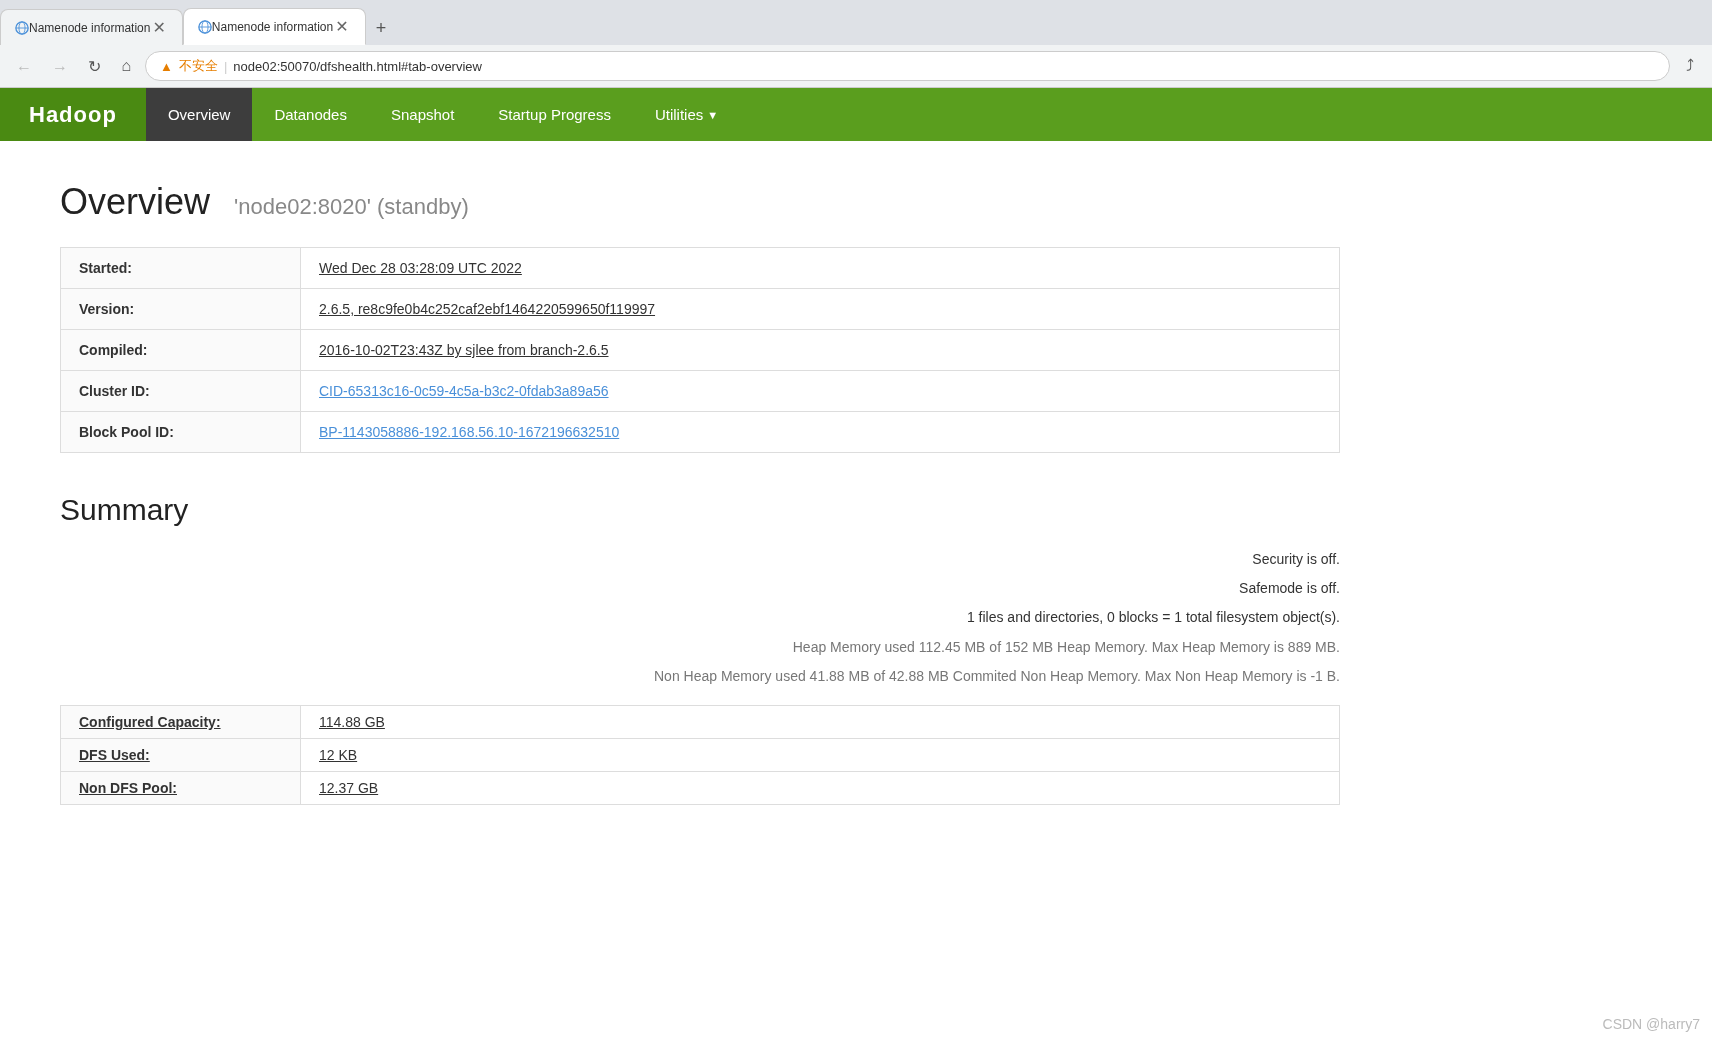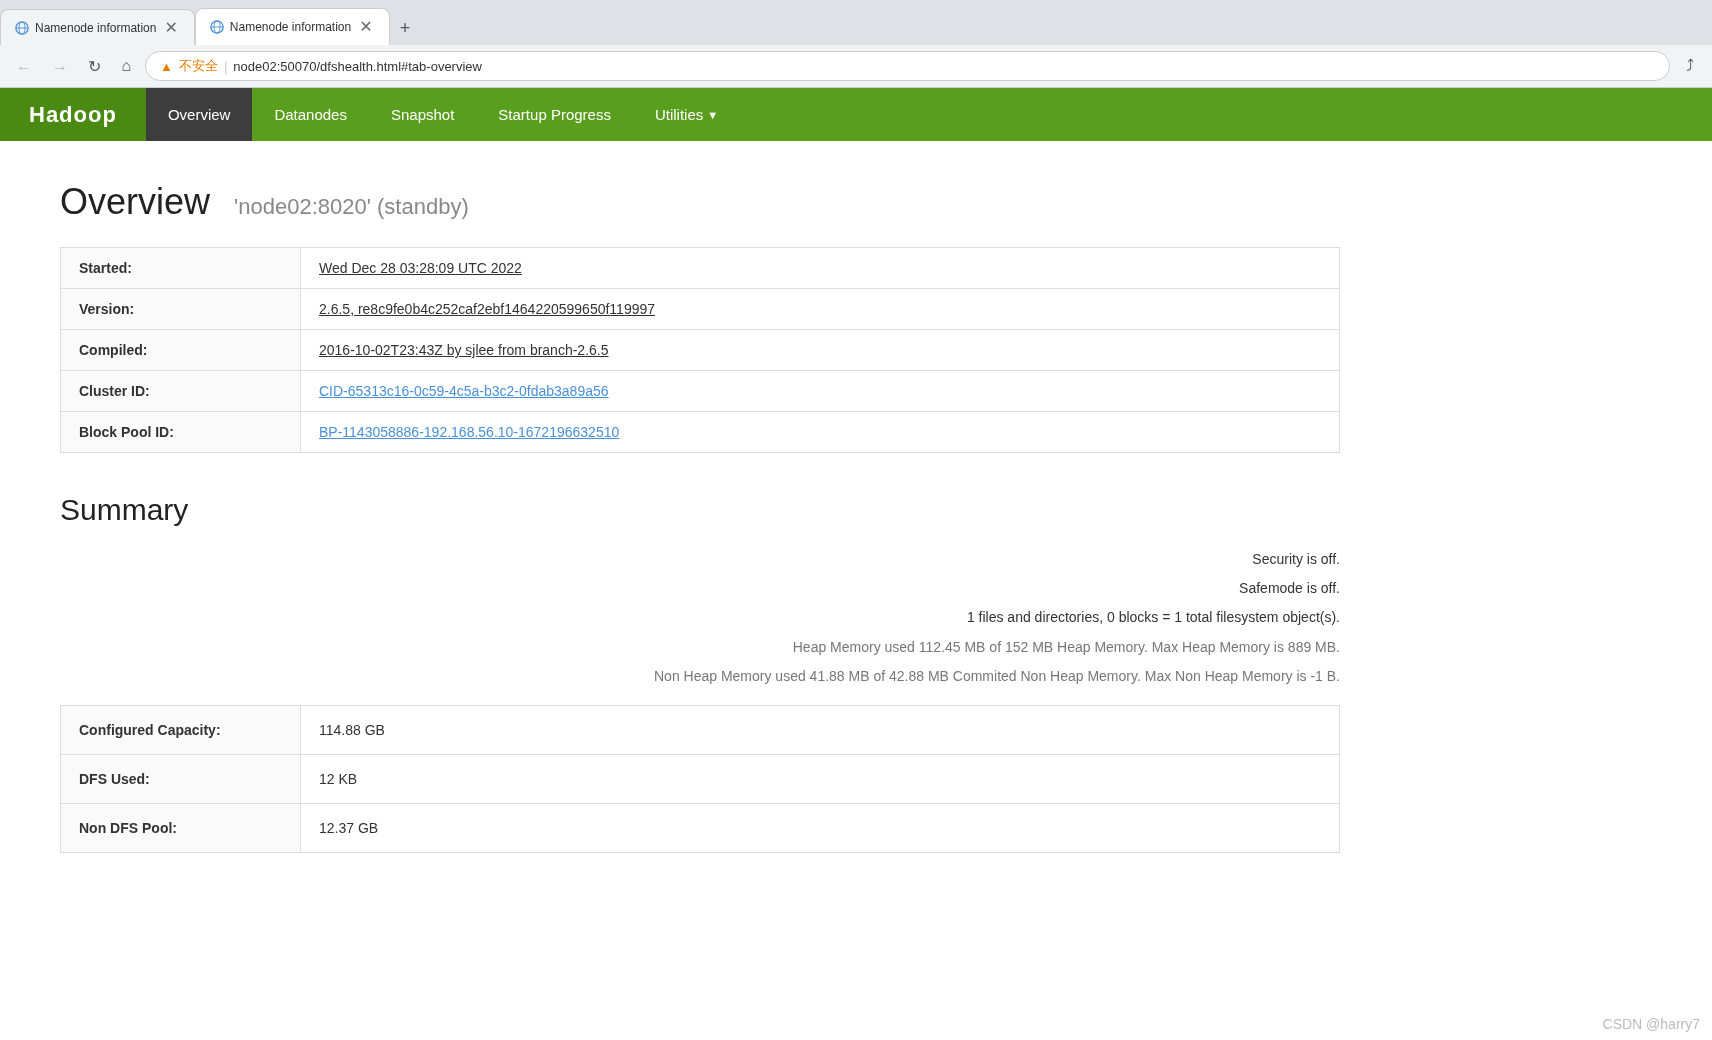--- a/index.html
+++ b/index.html
@@ -2,21 +2,21 @@
 <html><head>
   <meta charset="utf-8">
   <style>
     * { margin: 0; padding: 0; box-sizing: border-box; }
     body { font-family: Arial, sans-serif; font-size: 14px; background: #fff; color: #333; }
 
     
     .browser-chrome { background: #f1f3f4; border-bottom: 1px solid #ccc; }
     .tab-bar { display: flex; align-items: flex-end; padding: 8px 0 0 0; background: #dee1e6; }
     .tab {
-      display: flex; align-items: center; gap: 6px;
+      display: flex; align-items: center; gap: 0;
       padding: 8px 14px; background: #f1f3f4; border: 1px solid #ccc;
       border-bottom: none; border-radius: 8px 8px 0 0; font-size: 12px;
       cursor: pointer; max-width: 220px; min-width: 160px;
     }
     .tab.active { background: #fff; border-bottom: 1px solid #fff; }
     .tab .tab-title { flex: 1; overflow: hidden; text-overflow: ellipsis; white-space: nowrap; }
     .tab .tab-close { color: #666; font-size: 16px; cursor: pointer; padding: 0 2px; }
     .new-tab-btn { padding: 6px 10px; cursor: pointer; font-size: 18px; color: #555; }
 
     .address-bar-row { display: flex; align-items: center; padding: 6px 10px; gap: 8px; background: #f1f3f4; }
@@ -67,21 +67,21 @@
 
     .section-heading { font-size: 30px; font-weight: 300; color: #222; margin-bottom: 20px; }
 
     .summary-text { line-height: 1.8; margin-bottom: 16px; }
     .summary-text p { margin-bottom: 4px; text-align: right; }
     .summary-text .muted { color: #777; }
 
     .summary-table { width: 100%; border-collapse: collapse; border: 1px solid #ddd; margin-top: 10px; }
     .summary-table tr { border-bottom: 1px solid #ddd; }
     .summary-table tr:last-child { border-bottom: none; }
-    .summary-table td { padding: 16px 18px; }
+    .summary-table td { padding: 8px 18px; text-decoration: underline; }
     .summary-table td:first-child { font-weight: bold; background: #fafafa; border-right: 1px solid #ddd; width: 240px; }
 
     .watermark { position: fixed; bottom: 8px; right: 12px; font-size: 14px; color: #bbb; }
 
     
     .globe-icon { display: inline-block; width: 14px; height: 14px; }
   </style>
 </head>
 <body>
 

